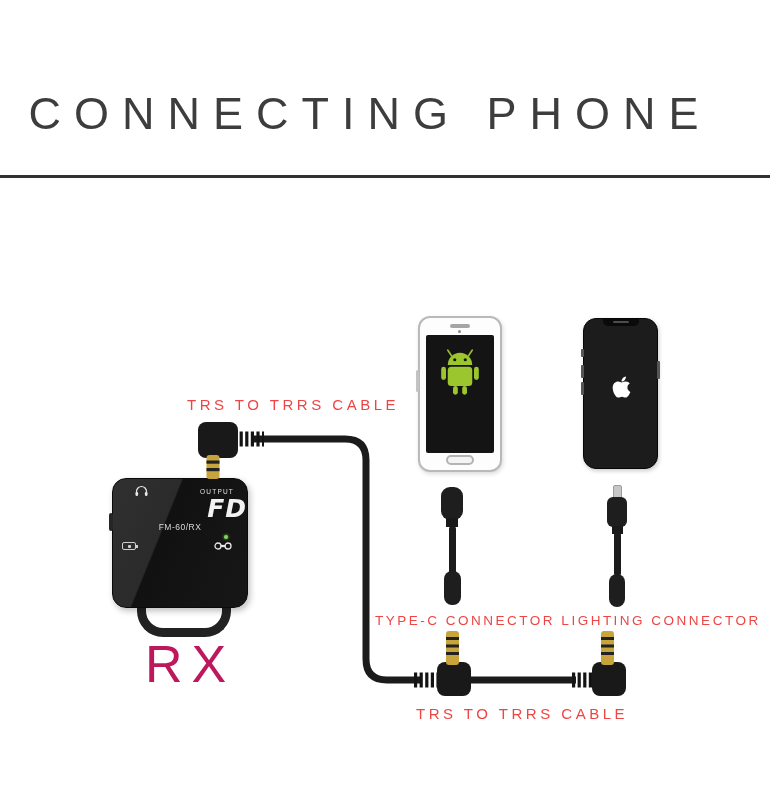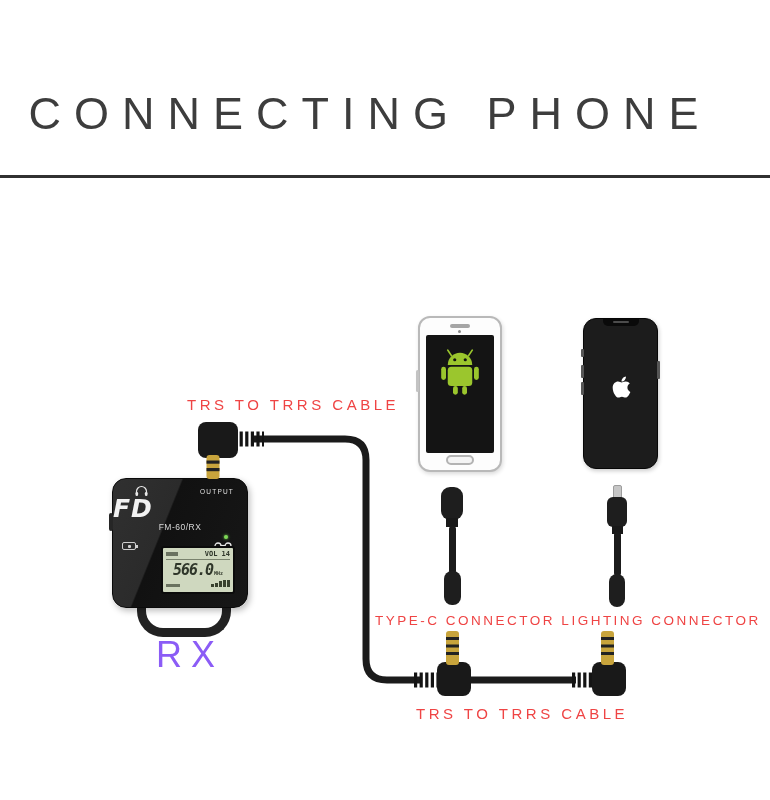--- a/index.html
+++ b/index.html
@@ -24,21 +24,21 @@
   .rule{position:absolute;top:175px;left:0;width:770px;height:3px;background:#313131;}
   
   .lbl{
     position:absolute;transform:translateX(-50%);white-space:nowrap;
     color:#ef4444;font-weight:400;
   }
   .lbl-cable{font-size:15px;letter-spacing:3.5px;}
   .lbl-conn{font-size:13.5px;letter-spacing:2.5px;}
   .lbl-rx{
     position:absolute;transform:translateX(-50%);
-    font-size:36px;letter-spacing:9px;color:#8b5cf6;font-weight:400;
+    font-size:52px;letter-spacing:9px;color:#be185d;font-weight:400;
   }
   
   .aphone{
     position:absolute;left:418px;top:316px;width:84px;height:156px;
     background:#fdfdfd;border:2px solid #b9b9b9;border-radius:12px;
     box-shadow:1px 2px 4px rgba(0,0,0,.15);
   }
   .aphone .screen{position:absolute;left:6px;top:17px;width:68px;height:118px;background:#141414;border-radius:2px;}
   .aphone .speaker{position:absolute;left:30px;top:6px;width:20px;height:4px;background:#a6a6a6;border-radius:2px;}
   .aphone .cam{position:absolute;left:38px;top:12px;width:3px;height:3px;background:#8a8a8a;border-radius:50%;}
@@ -82,21 +82,21 @@
   
   .rx{
     position:absolute;left:112px;top:478px;width:136px;height:130px;
     background:linear-gradient(112deg,#303030 0%,#2b2b2b 37%,#111111 38%,#171717 100%);
     border:1px solid #0a0a0a;border-radius:14px;z-index:2;
     box-shadow:2px 3px 6px rgba(0,0,0,.25);
   }
   .rx .sidebtn{position:absolute;left:-4px;top:34px;width:4px;height:18px;background:#262626;border-radius:2px;}
   .rx .output{position:absolute;right:13px;top:9px;font-size:6.5px;letter-spacing:1.2px;color:#e0e0e0;}
   .rx .brand{
-    position:absolute;left:0;top:15px;width:100%;text-align:left;
+    position:absolute;left:0;top:15px;width:100%;text-align:right;
     font-family:"DejaVu Sans",sans-serif;font-style:italic;font-weight:bold;
     font-size:25px;color:#f2f2f2;letter-spacing:1px;
   }
   .rx .model{position:absolute;left:0;top:43px;width:100%;text-align:center;font-size:8.5px;color:#d8d8d8;letter-spacing:.5px;}
   .rx .battery{position:absolute;left:9px;top:63px;width:14px;height:8px;border:1px solid #cfcfcf;border-radius:2px;}
   .rx .battery::after{content:"";position:absolute;left:4.5px;top:1.5px;width:3px;height:3px;background:#cfcfcf;border-radius:1px;}
   .rx .battery::before{content:"";position:absolute;right:-3px;top:1.5px;width:2px;height:3px;background:#cfcfcf;}
   .rx .led{position:absolute;left:111px;top:56px;width:4px;height:4px;background:#7ed957;border-radius:50%;box-shadow:0 0 3px #7ed957;}
   .rx .hp{position:absolute;left:22px;top:6px;}
   .rx .pair{position:absolute;left:101px;top:62px;}
@@ -231,35 +231,15 @@
     <div class="output">OUTPUT</div>
     <div class="brand">FD</div>
     <div class="model">FM-60/RX</div>
     <div class="battery"></div>
     <div class="led"></div>
     <svg class="pair" width="18" height="10" viewBox="0 0 18 10">
       <circle cx="4" cy="5" r="3" fill="none" stroke="#e8e8e8" stroke-width="1.3"></circle>
       <circle cx="14" cy="5" r="3" fill="none" stroke="#e8e8e8" stroke-width="1.3"></circle>
       <rect x="6.5" y="3.9" width="5" height="2.2" fill="#e8e8e8"></rect>
     </svg>
-    <div class="lcd">
-      <div class="r1">
-        <span class="chip"></span>
-        <span class="vol">VOL 14</span>
-      </div>
-      <div class="r2">
-        <span class="freq">566.0</span>
-        <span class="unit">MHz</span>
-      </div>
-      <div class="r3">
-        <span class="chip2"></span>
-        <span class="bars">
-          <i style="height:3px"></i>
-            <i style="height:4.5px"></i>
-            <i style="height:6px"></i>
-            <i style="height:7px"></i>
-            <i style="height:7px"></i>
-        </span>
-      </div>
-    </div>
   </div>
 
 </div>
 
 </body></html>

